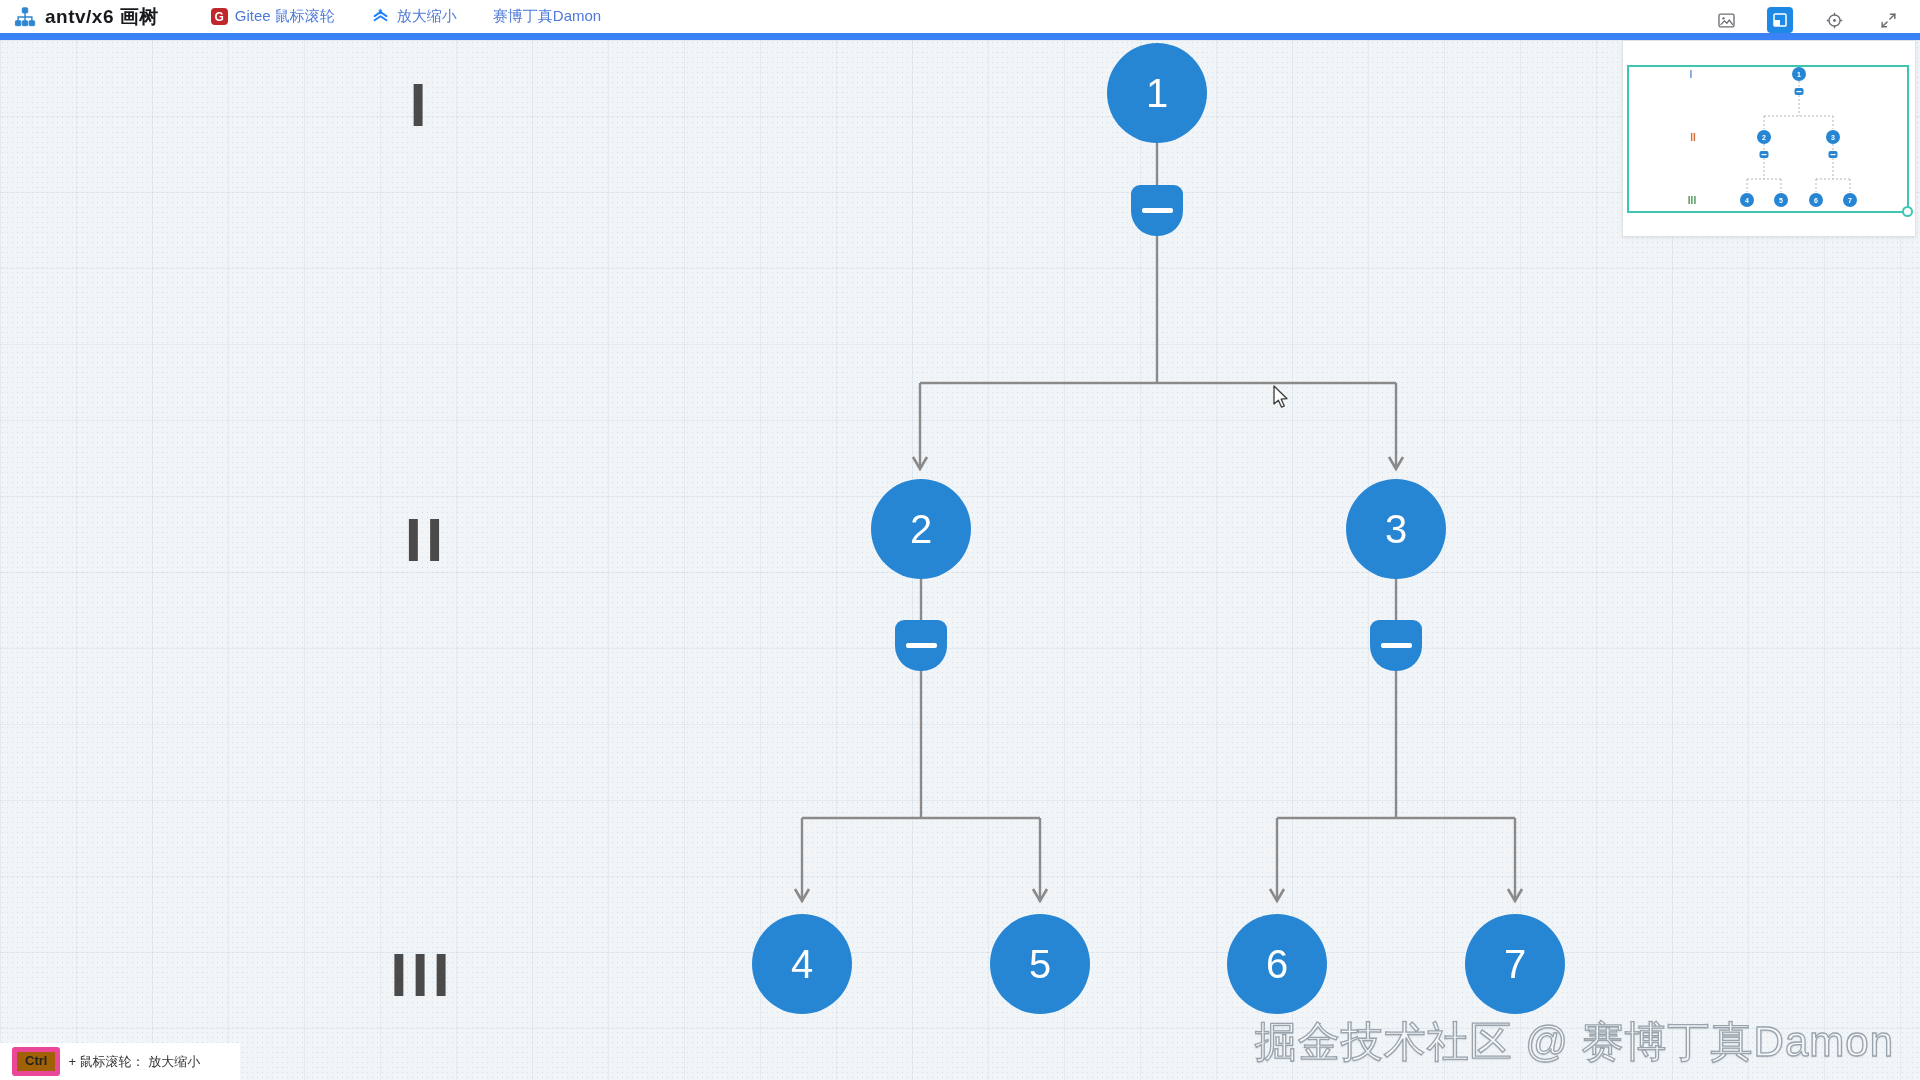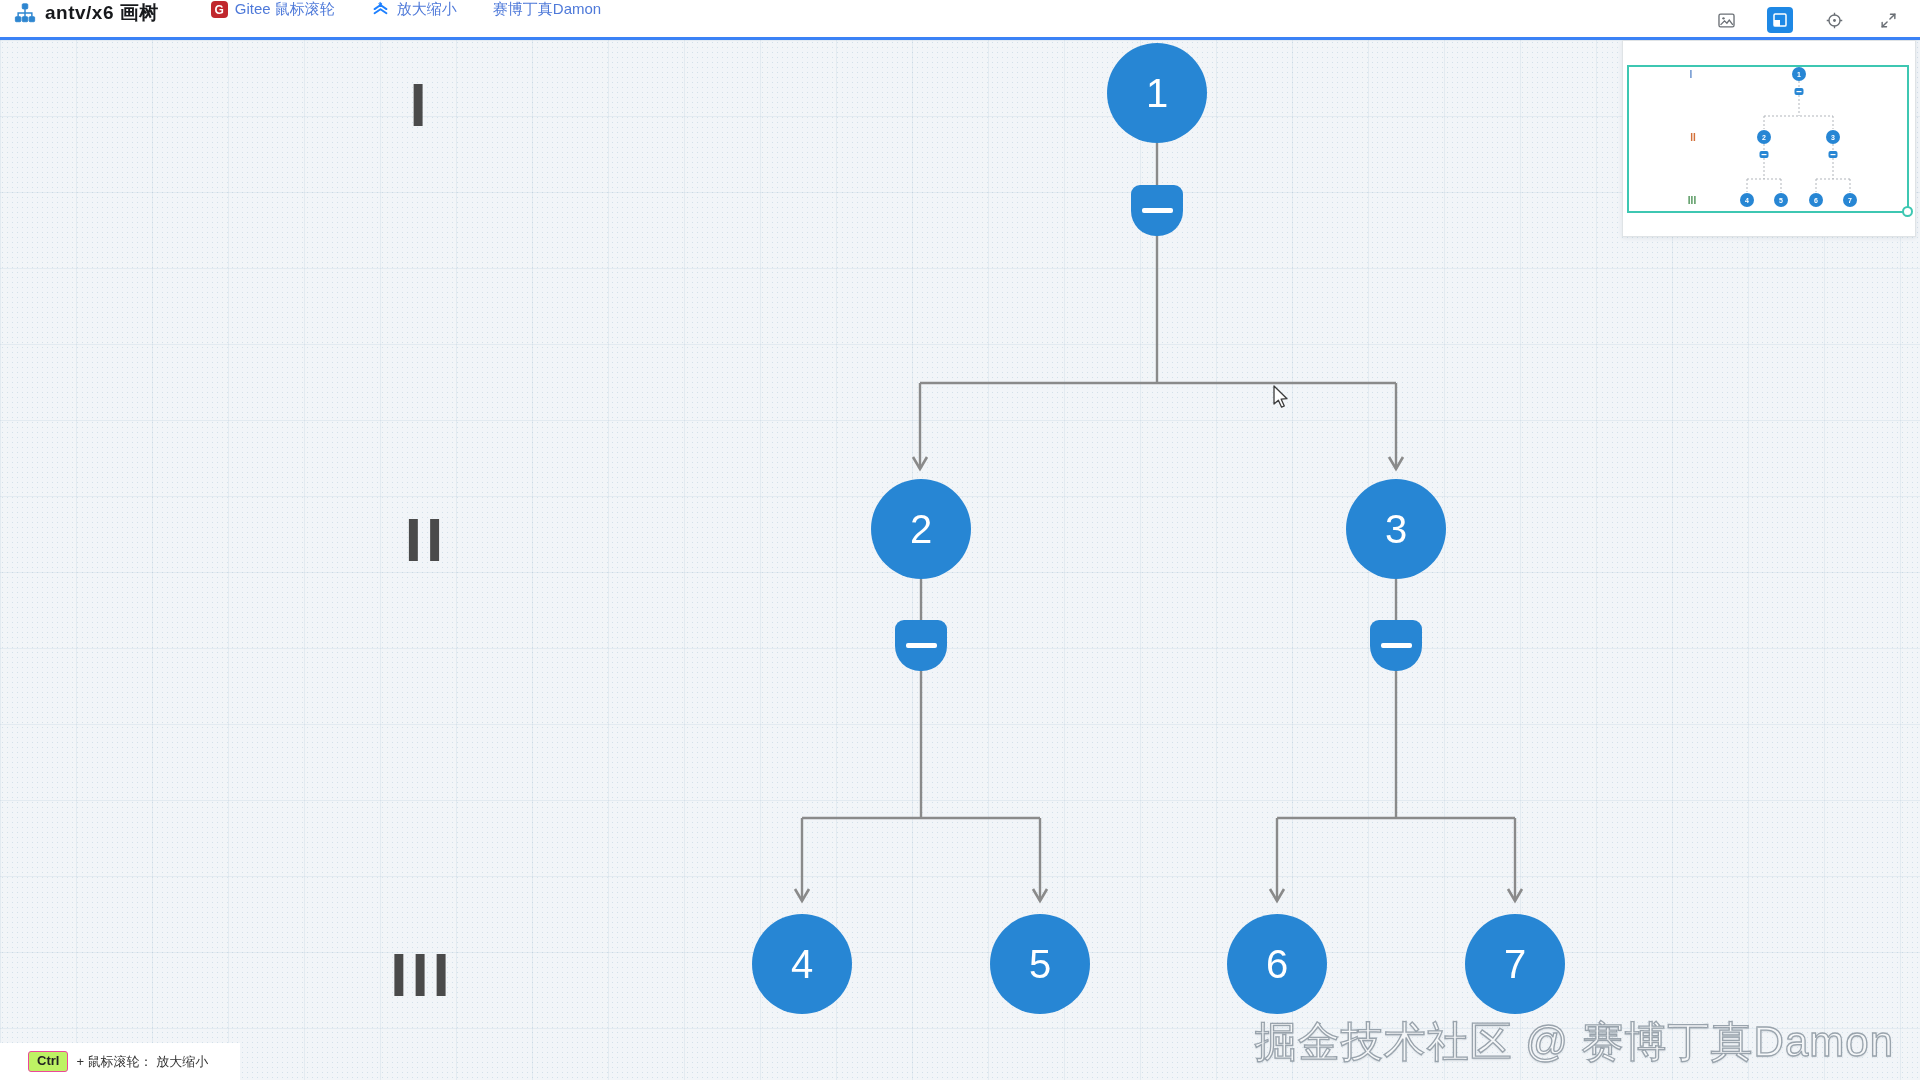--- a/index.html
+++ b/index.html
@@ -1,21 +1,21 @@
 <!DOCTYPE html>
 <html><head>
 <meta charset="utf-8">
 <style>
   * { margin:0; padding:0; box-sizing:border-box; }
   html,body { width:1920px; height:1080px; overflow:hidden; font-family:"Liberation Sans", sans-serif; background:#fff; }
 
   
   .header {
     position:relative; width:1920px; height:40px; background:#ffffff;
-    border-bottom:3px solid #3b82f6; display:flex; align-items:flex-start; z-index:30;
+    border-bottom:7px solid #3b82f6; display:flex; align-items:center; z-index:30;
   }
   .brand { display:flex; align-items:center; margin-left:14px; gap:9px; }
   .brand-title { font-size:19px; font-weight:bold; color:#17191c; letter-spacing:0.5px; }
   .nav { display:flex; align-items:center; margin-left:52px; gap:36px; }
   .nav-link { display:flex; align-items:center; gap:7px; font-size:15px; color:#4e79d9; cursor:pointer; text-decoration:none; }
   .gitee-badge {
     width:17px; height:17px; background:#c0272d; border-radius:4px; color:#fff;
     font-size:12px; font-weight:bold; display:flex; align-items:center; justify-content:center; line-height:1;
   }
   .tools { position:absolute; right:19px; top:0; height:40px; display:flex; align-items:center; gap:28px; }
@@ -66,22 +66,22 @@
     background:#fff; border:2px solid #3dc7b2; cursor:nwse-resize;
   }
   .mini-svg { position:absolute; left:0; top:0; z-index:21; }
 
   
   .hint {
     position:absolute; left:0; top:1003px; width:240px; height:37px; background:#ffffff;
     display:flex; align-items:center; gap:8px; padding-left:12px; z-index:25;
   }
   .kbd {
-    border:1px solid #ec4899; border-radius:3px; background:#bef264; color:#222;
-    font-size:13px; font-weight:bold; padding:1px 8px 2px; line-height:1.3;margin-left:16px;
+    border:5px solid #ec4899; border-radius:3px; background:#a16207; color:#222;
+    font-size:13px; font-weight:bold; padding:1px 8px 2px; line-height:1.3;
   }
   .hint-text { font-size:13px; font-weight:normal; color:#333; }
 
   .watermark {
     position:absolute; right:26px; bottom:10px; z-index:24;
     font-size:42px; letter-spacing:1px; color:rgba(250,252,253,0.88);
     -webkit-text-stroke:1.3px #99a3ac;
     text-shadow:0 1px 2px rgba(110,125,138,0.35);
     user-select:none;
   }

